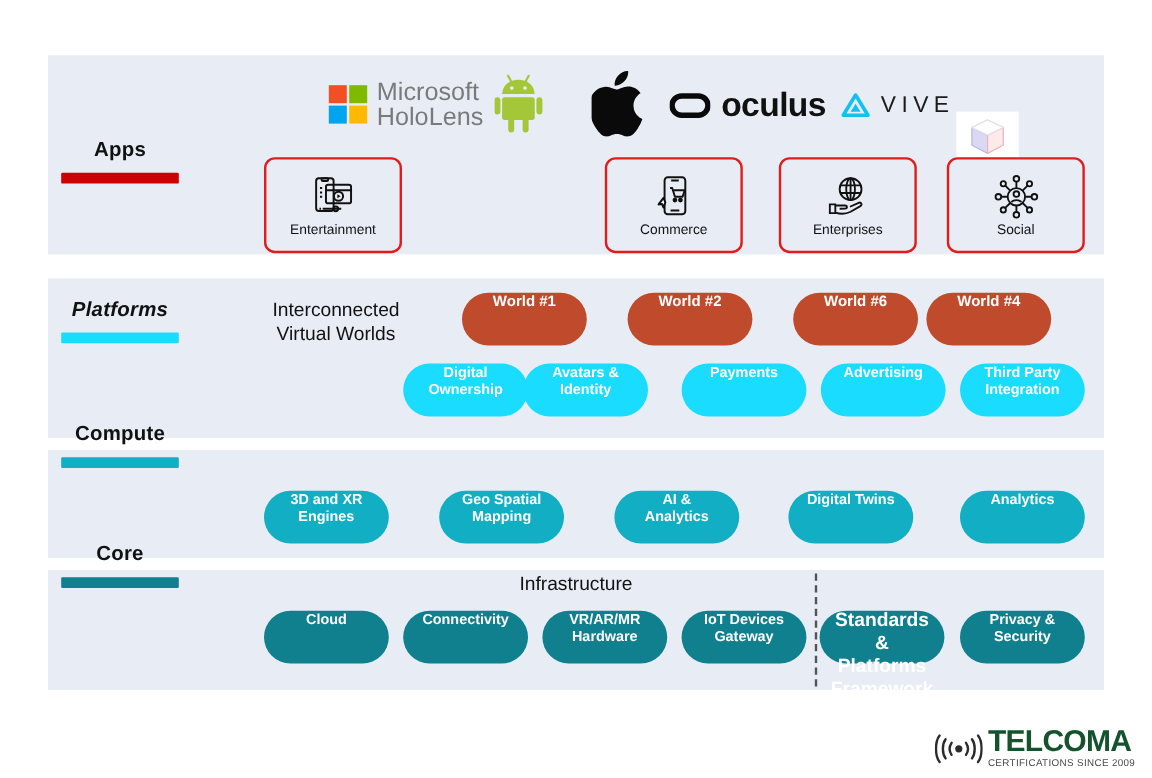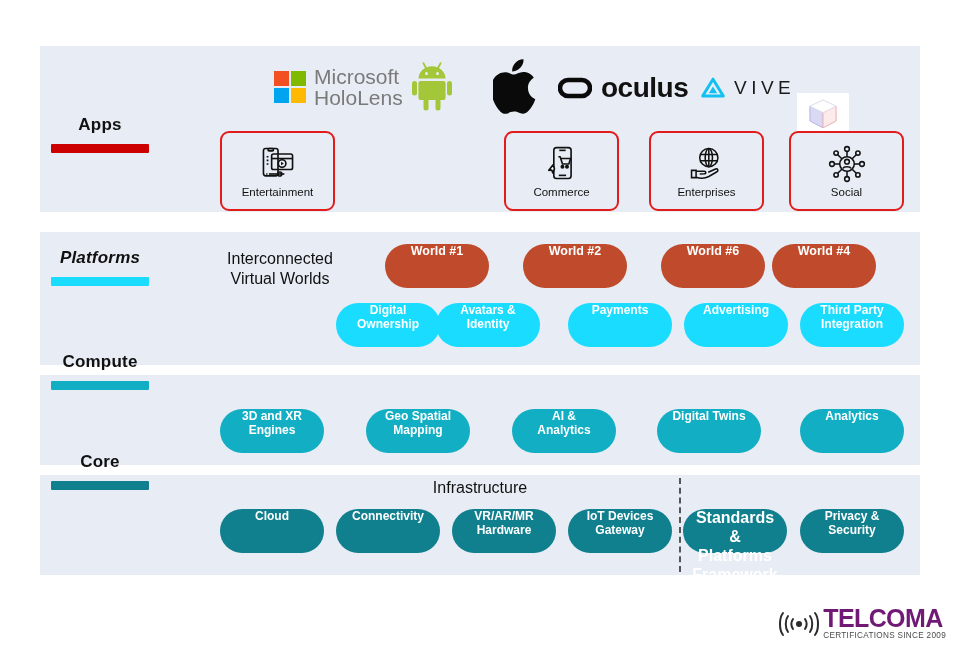--- a/index.html
+++ b/index.html
@@ -111,21 +111,21 @@
     position: absolute; left: 679px; top: 478px; height: 94px;
     border-left: 2px dashed #3a3a3a; opacity: .85;
   }
 
   
   #telcoma {
     position: absolute; right: 14px; bottom: 8px;
     display: flex; align-items: center; gap: 4px;
   }
   .tc-text { display: flex; flex-direction: column; align-items: flex-start; }
-  .tc-name { font-size: 25px; font-weight: bold; color: #701a75; letter-spacing: -0.6px; line-height: .95; }
+  .tc-name { font-size: 25px; font-weight: bold; color: #14532d; letter-spacing: -0.6px; line-height: .95; }
   .tc-sub  { font-size: 8.2px; color: #4a4a4a; letter-spacing: .3px; }
 </style>
 </head>
 <body>
 
 <div class="stage">
 
   <div class="band" id="band-apps"></div>
   <div class="band" id="band-platforms"></div>
   <div class="band" id="band-compute"></div>

